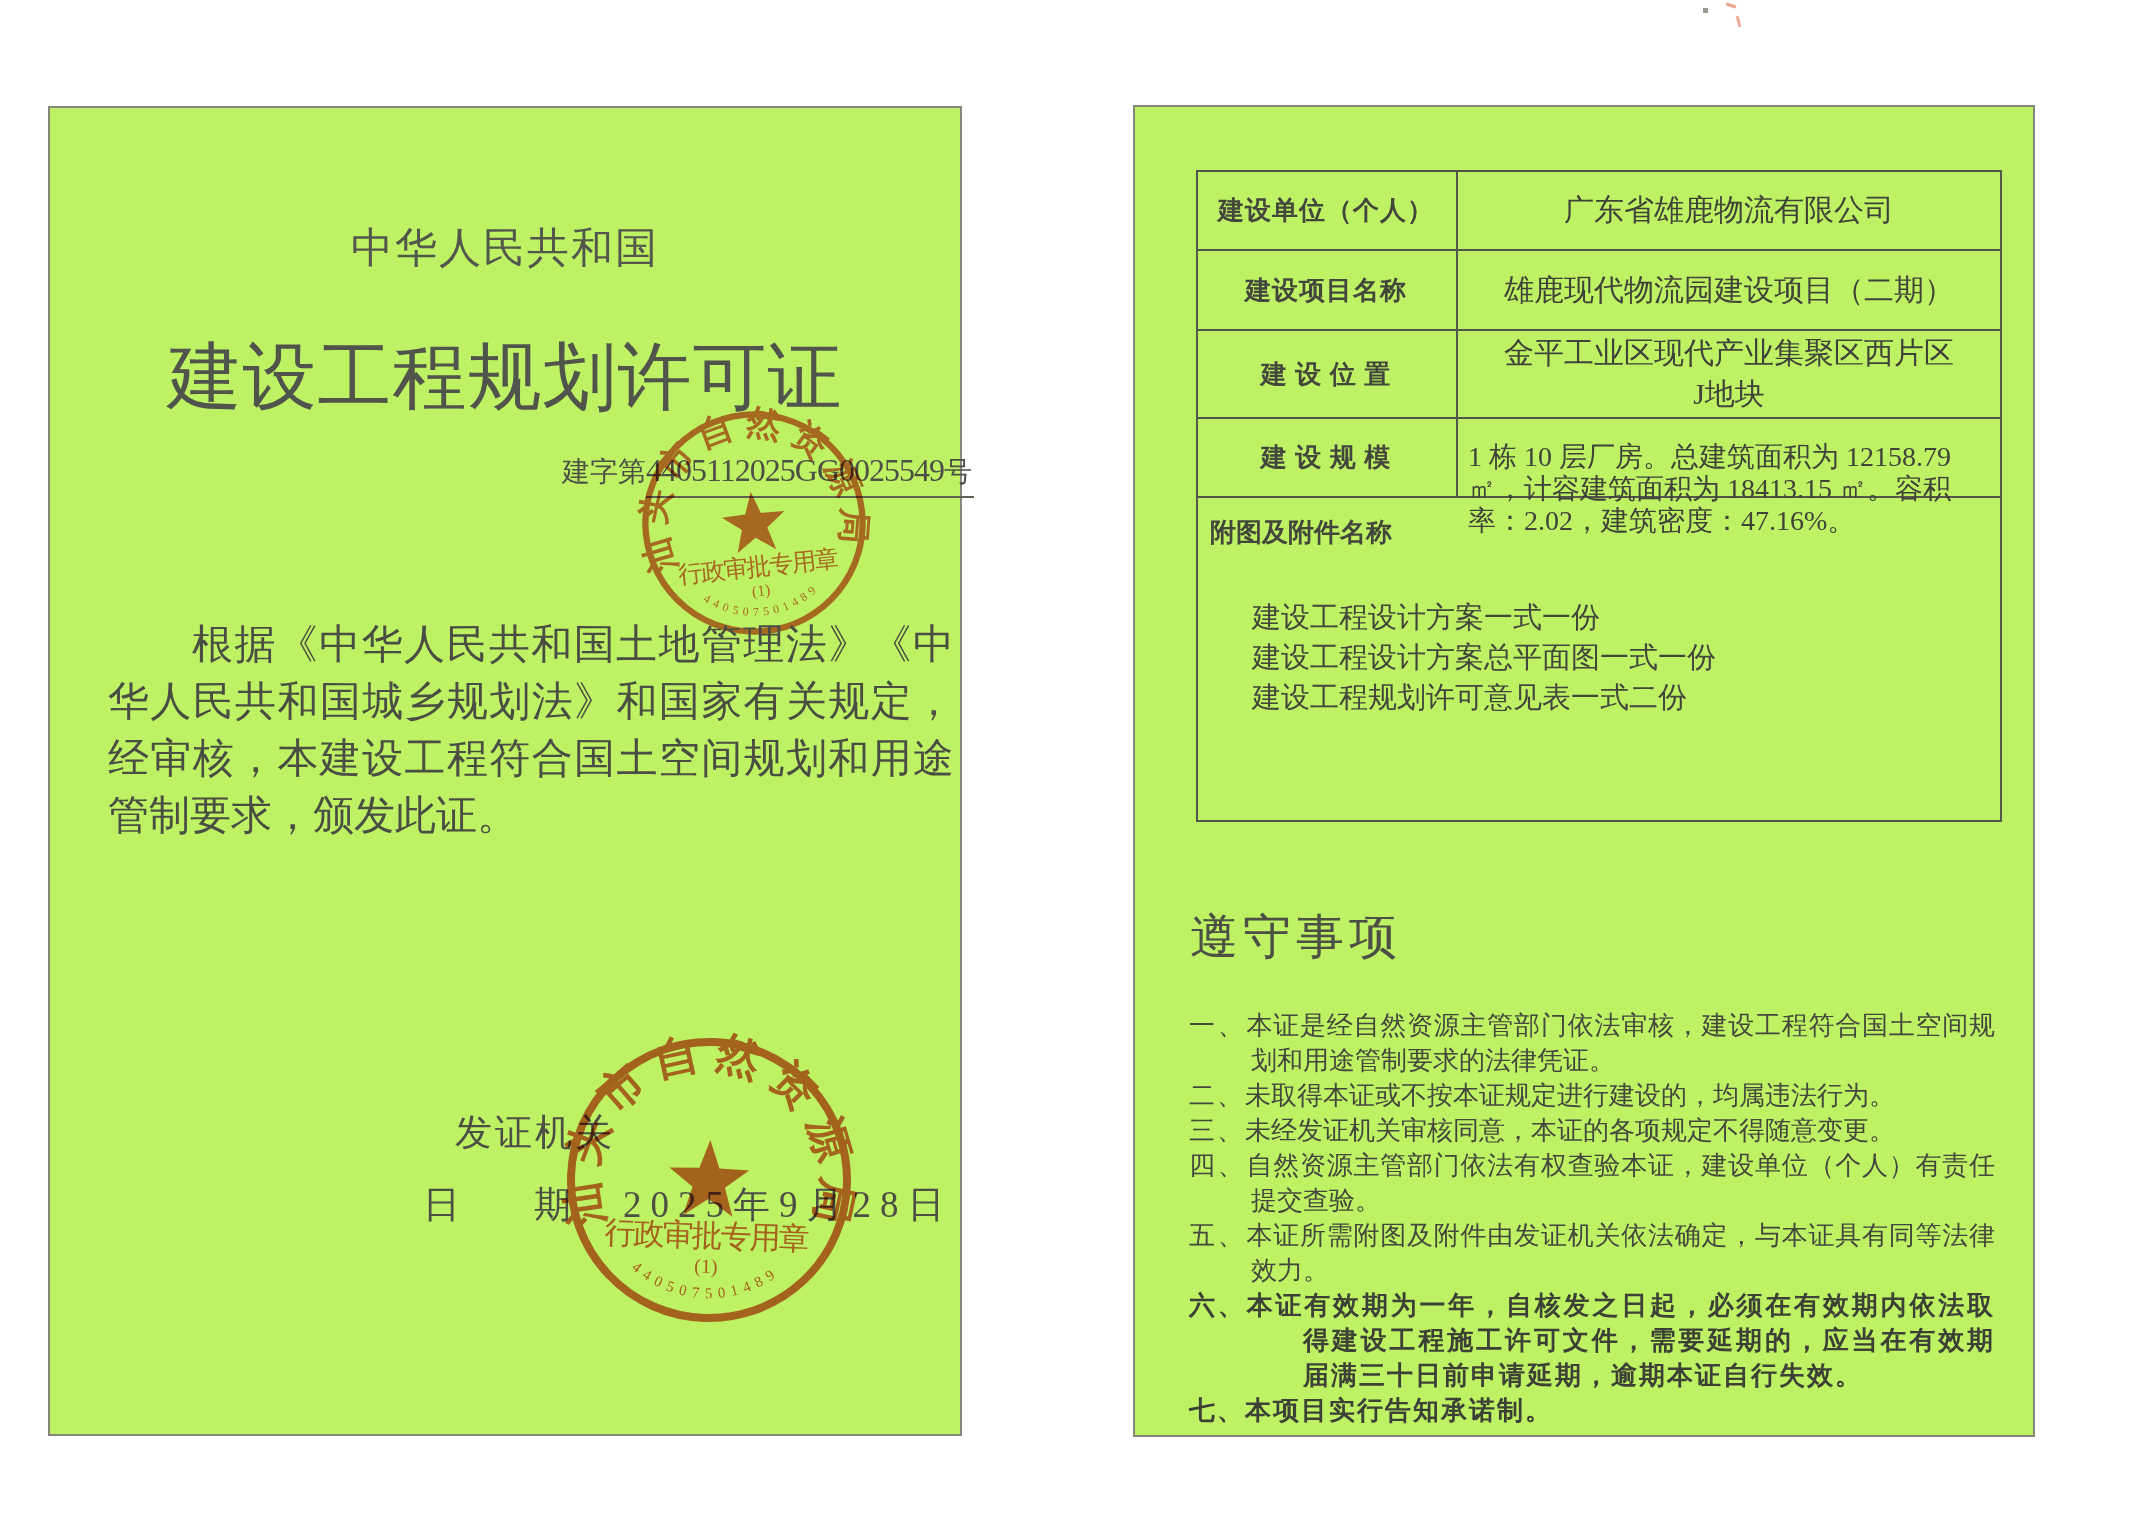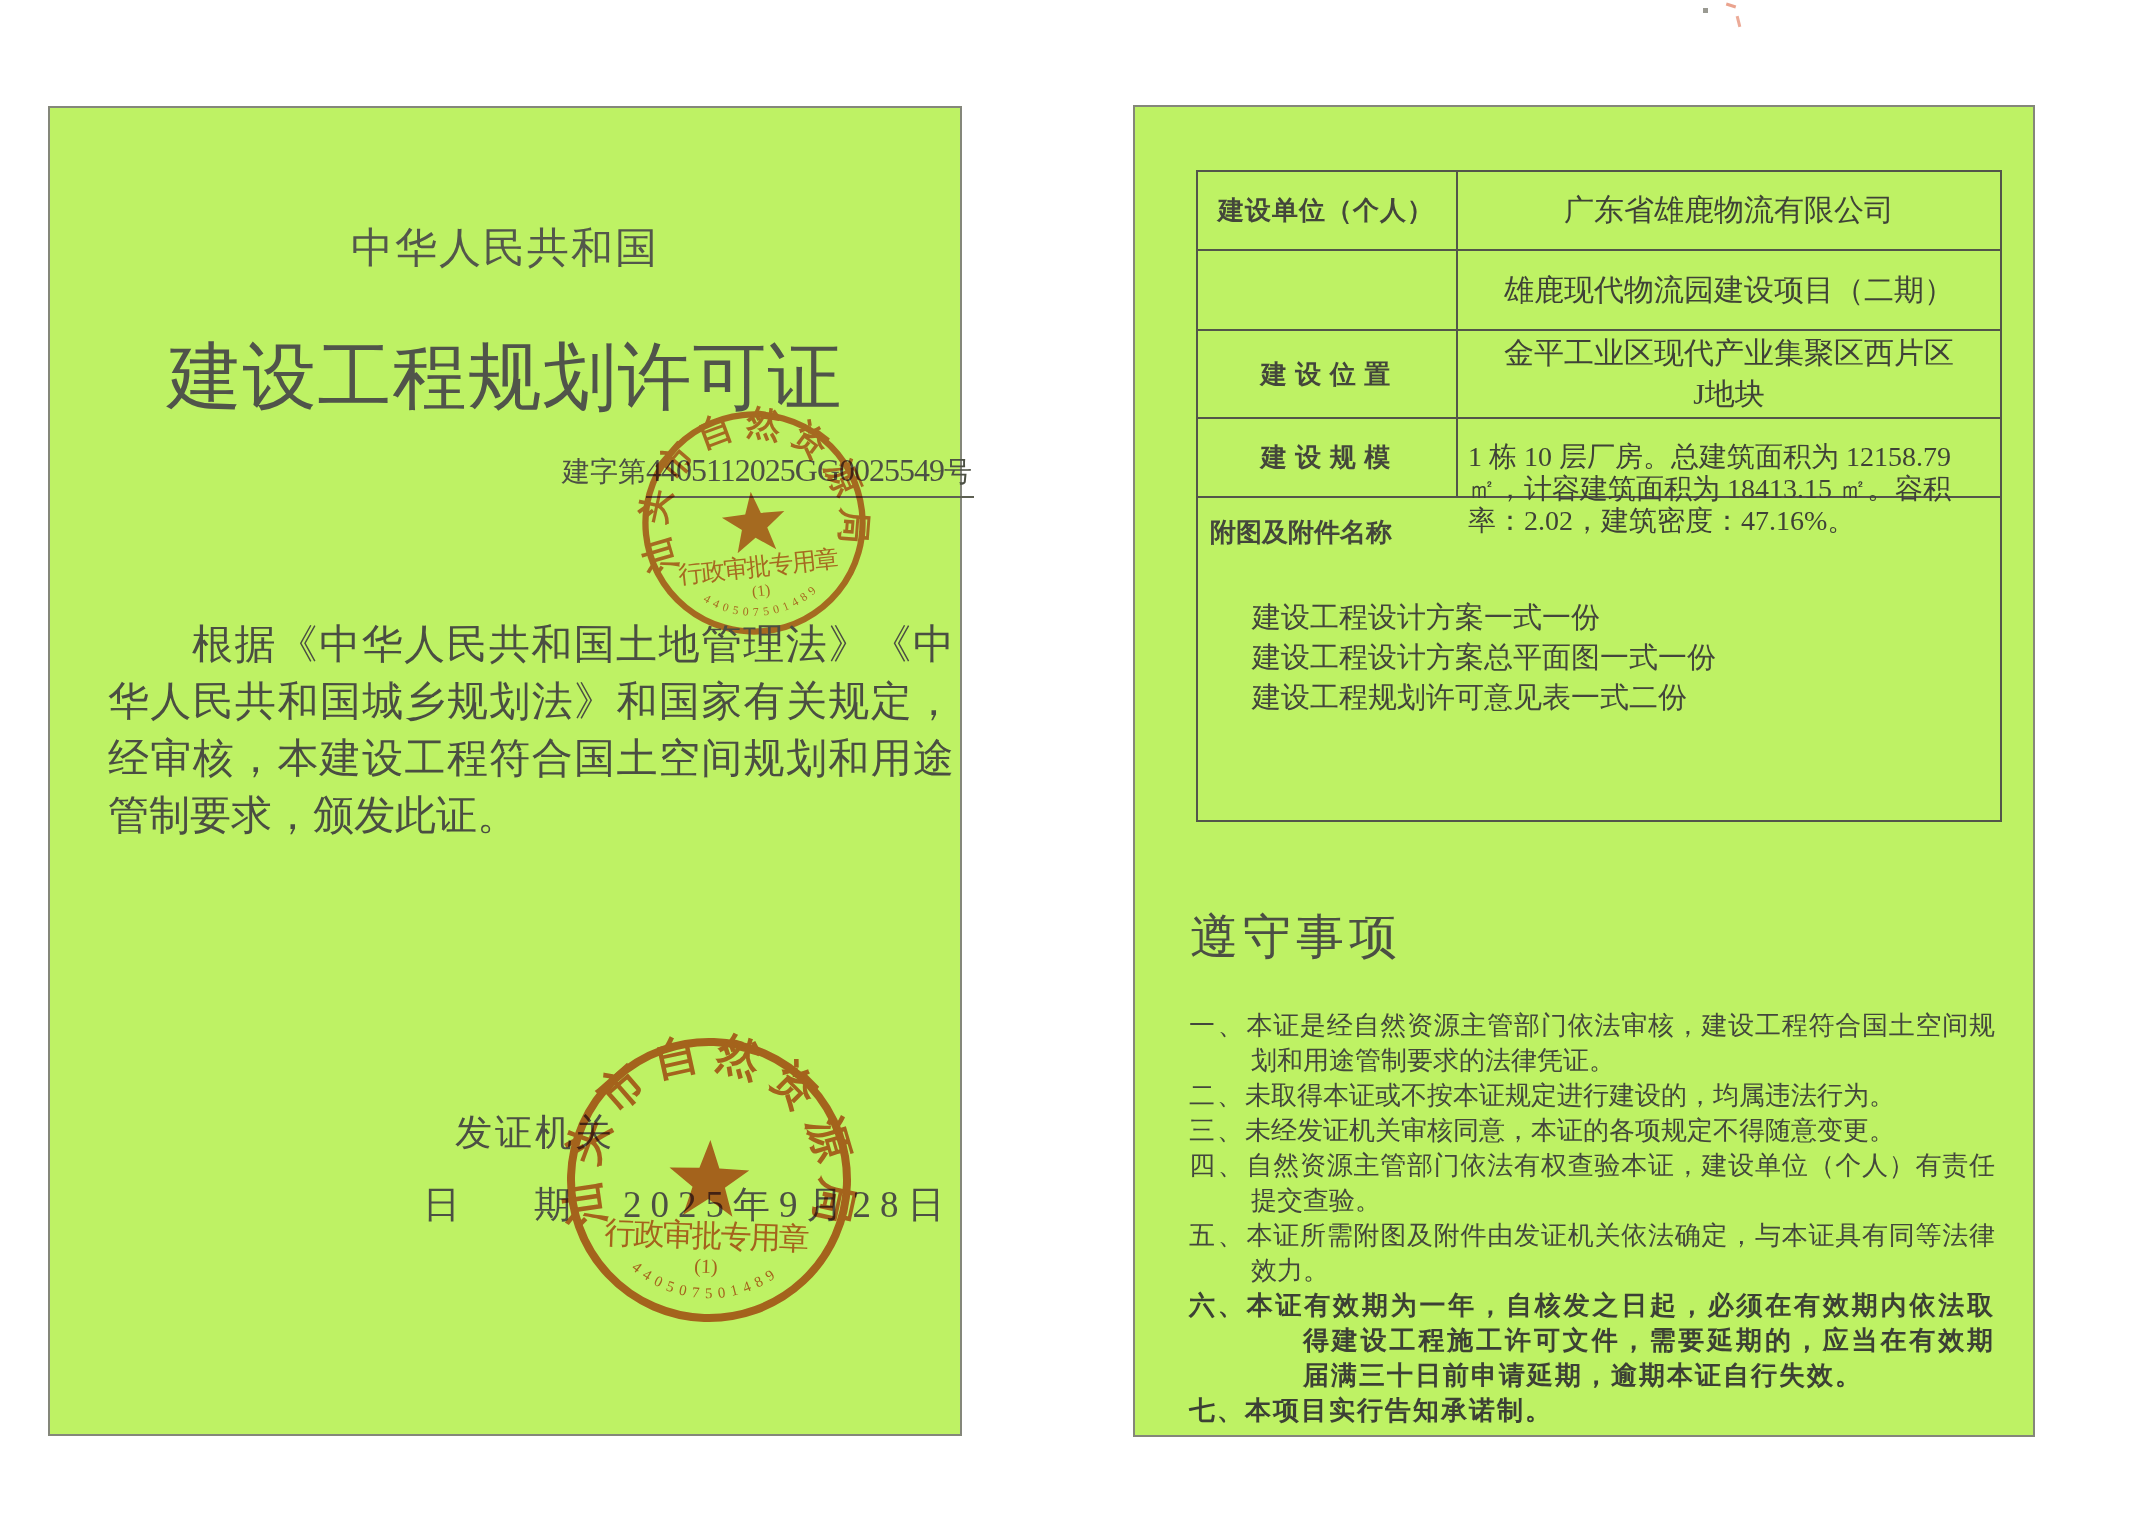--- a/index.html
+++ b/index.html
@@ -125,20 +125,21 @@
     <div class="tbl-border"></div>
     <div class="hline hl1"></div>
     <div class="hline hl2"></div>
     <div class="hline hl3"></div>
     <div class="hline hl4"></div>
     <div class="vline"></div>
 
     <div class="cell lbl rr1">建设单位（个人）</div>
     <div class="cell val rr1">广东省雄鹿物流有限公司</div>
 
+    <div class="cell lbl rr2">建设项目名称</div>
     <div class="cell val rr2">雄鹿现代物流园建设项目（二期）</div>
 
     <div class="cell lbl rr3">建 设 位 置</div>
     <div class="cell val rr3">
       <span>金平工业区现代产业集聚区西片区</span>
       <span>J地块</span>
     </div>
 
     <div class="cell lbl rr4">建 设 规 模</div>
     <div class="scale-val">1 栋 10 层厂房。总建筑面积为 12158.79 ㎡，计容建筑面积为 18413.15 ㎡。容积率：2.02，建筑密度：47.16%。</div>

